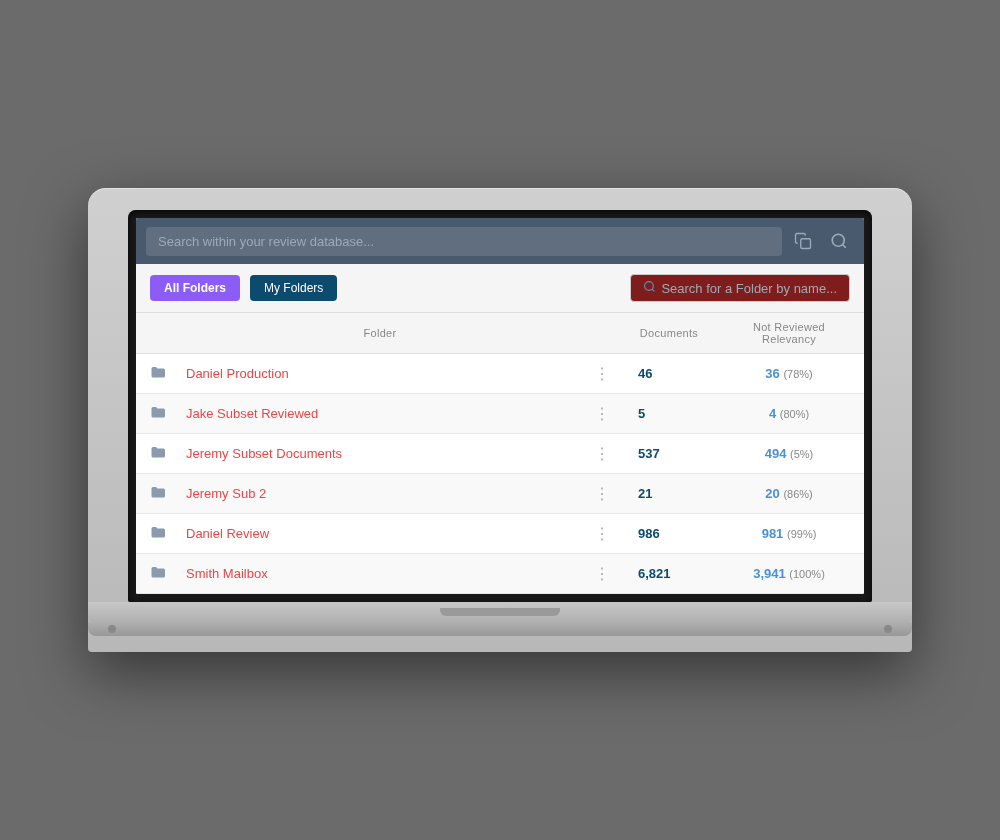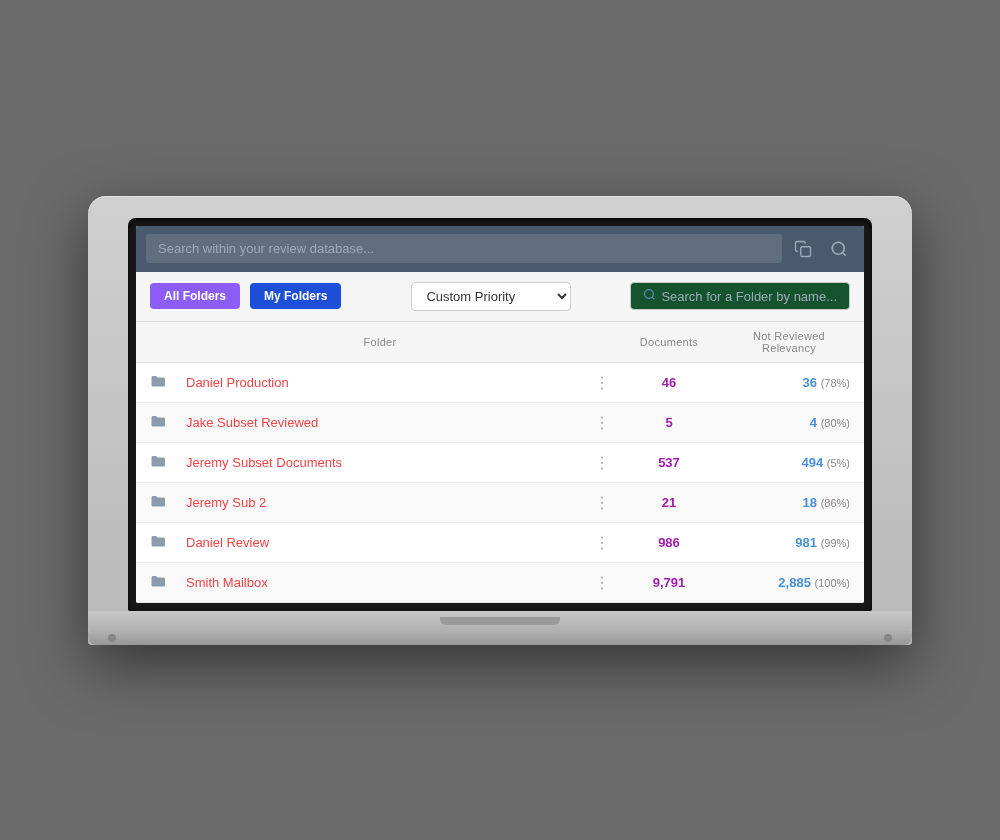--- a/index.html
+++ b/index.html
@@ -10,21 +10,21 @@
       align-items: center;
       justify-content: center;
       min-height: 840px;
       font-family: -apple-system, BlinkMacSystemFont, 'Helvetica Neue', Arial, sans-serif;
     }
 
     .laptop-outer {
       width: 824px;
       background: linear-gradient(180deg, #d0d0d0 0%, #b8b8b8 100%);
       border-radius: 18px 18px 4px 4px;
-      padding: 22px 40px 0 40px;
+      padding: 22px 40px 16px 40px;
       box-shadow: 0 20px 60px rgba(0,0,0,0.5), inset 0 1px 0 rgba(255,255,255,0.4);
       position: relative;
     }
 
     .screen-bezel {
       background: #1a1a1a;
       border-radius: 8px 8px 2px 2px;
       padding: 8px;
       box-shadow: inset 0 2px 8px rgba(0,0,0,0.8);
     }
@@ -98,27 +98,27 @@
       color: #fff;
       border: none;
       border-radius: 4px;
       padding: 6px 14px;
       font-size: 12px;
       font-weight: 600;
       cursor: pointer;
     }
 
     .btn-my-folders {
-      background: #1d4ed8;
+      background: #0c4a6e;
       color: #fff;
       border: none;
       border-radius: 4px;
       padding: 6px 14px;
       font-size: 12px;
-      font-weight: 700;
+      font-weight: 400;
       cursor: pointer;
     }
 
     .priority-select {
       margin-left: 60px;
       border: 1px solid #ccc;
       border-radius: 4px;
       padding: 5px 10px;
       font-size: 13px;
       background: #fff;
@@ -128,21 +128,21 @@
       appearance: auto;
     }
 
     .folder-search {
       margin-left: auto;
       display: flex;
       align-items: center;
       gap: 5px;
       color: #5a8ec4;
       font-size: 13px;
-      background: #14532d;
+      background: #7f1d1d;
       border: 1px solid #ccc;
       border-radius: 4px;
       padding: 5px 12px;
       min-width: 200px;
     }
 
     .folder-search-icon {
       color: #5a8ec4;
       font-size: 13px;
     }
@@ -206,29 +206,28 @@
 
     .menu-dots-cell {
       width: 30px;
       text-align: center;
       color: #aaa;
       font-size: 16px;
       cursor: pointer;
     }
 
     .docs-cell {
-      text-align: center;
-      color: #a21caf;
+      color: #0c4a6e;
       font-size: 13px;
       font-weight: 600;
       width: 90px;
     }
 
     .relevancy-cell {
-      text-align: right;
+      text-align: center;
       width: 150px;
     }
 
     .relevancy-main {
       color: #4a90d9;
       font-size: 13px;
       font-weight: 600;
     }
 
     .relevancy-pct {
@@ -293,26 +292,20 @@
           <svg width="18" height="18" viewBox="0 0 24 24" fill="none" stroke="currentColor" stroke-width="2.2">
             <circle cx="11" cy="11" r="8"></circle>
             <line x1="21" y1="21" x2="16.65" y2="16.65"></line>
           </svg>
         </button>
       </div>
 
       <div class="toolbar">
         <button class="btn-all-folders">All Folders</button>
         <button class="btn-my-folders">My Folders</button>
-        <select class="priority-select">
-          <option>Custom Priority</option>
-          <option>Date</option>
-          <option>Relevancy</option>
-          <option>Name</option>
-        </select>
         <div class="folder-search">
           <span class="folder-search-icon">
             <svg width="13" height="13" viewBox="0 0 24 24" fill="none" stroke="currentColor" stroke-width="2.2">
               <circle cx="11" cy="11" r="8"></circle>
               <line x1="21" y1="21" x2="16.65" y2="16.65"></line>
             </svg>
           </span>
           <span style="color:#9baab8; font-size:13px;">Search for a Folder by name...</span>
         </div>
       </div>
@@ -380,21 +373,21 @@
       <span class="folder-icon">
         <svg width="18" height="15" viewBox="0 0 24 20" fill="#8a9bac">
           <path d="M2 6a2 2 0 012-2h4l2 2h8a2 2 0 012 2v8a2 2 0 01-2 2H4a2 2 0 01-2-2V6z"></path>
         </svg>
       </span>
     </td>
     <td class="folder-name-cell">Jeremy Sub 2</td>
     <td class="menu-dots-cell">⋮</td>
     <td class="docs-cell">21</td>
     <td class="relevancy-cell">
-      <span class="relevancy-main">18</span>
+      <span class="relevancy-main">20</span>
       <span class="relevancy-pct"> (86%)</span>
     </td>
   </tr>
               <tr>
     <td class="folder-icon-cell">
       <span class="folder-icon">
         <svg width="18" height="15" viewBox="0 0 24 20" fill="#8a9bac">
           <path d="M2 6a2 2 0 012-2h4l2 2h8a2 2 0 012 2v8a2 2 0 01-2 2H4a2 2 0 01-2-2V6z"></path>
         </svg>
       </span>
@@ -410,23 +403,23 @@
               <tr>
     <td class="folder-icon-cell">
       <span class="folder-icon">
         <svg width="18" height="15" viewBox="0 0 24 20" fill="#8a9bac">
           <path d="M2 6a2 2 0 012-2h4l2 2h8a2 2 0 012 2v8a2 2 0 01-2 2H4a2 2 0 01-2-2V6z"></path>
         </svg>
       </span>
     </td>
     <td class="folder-name-cell">Smith Mailbox</td>
     <td class="menu-dots-cell">⋮</td>
-    <td class="docs-cell">9,791</td>
-    <td class="relevancy-cell">
-      <span class="relevancy-main">2,885</span>
+    <td class="docs-cell">6,821</td>
+    <td class="relevancy-cell">
+      <span class="relevancy-main">3,941</span>
       <span class="relevancy-pct"> (100%)</span>
     </td>
   </tr>
             </tbody>
         </table>
       </div>
 
     </div>
   </div>
   <div class="laptop-base">

